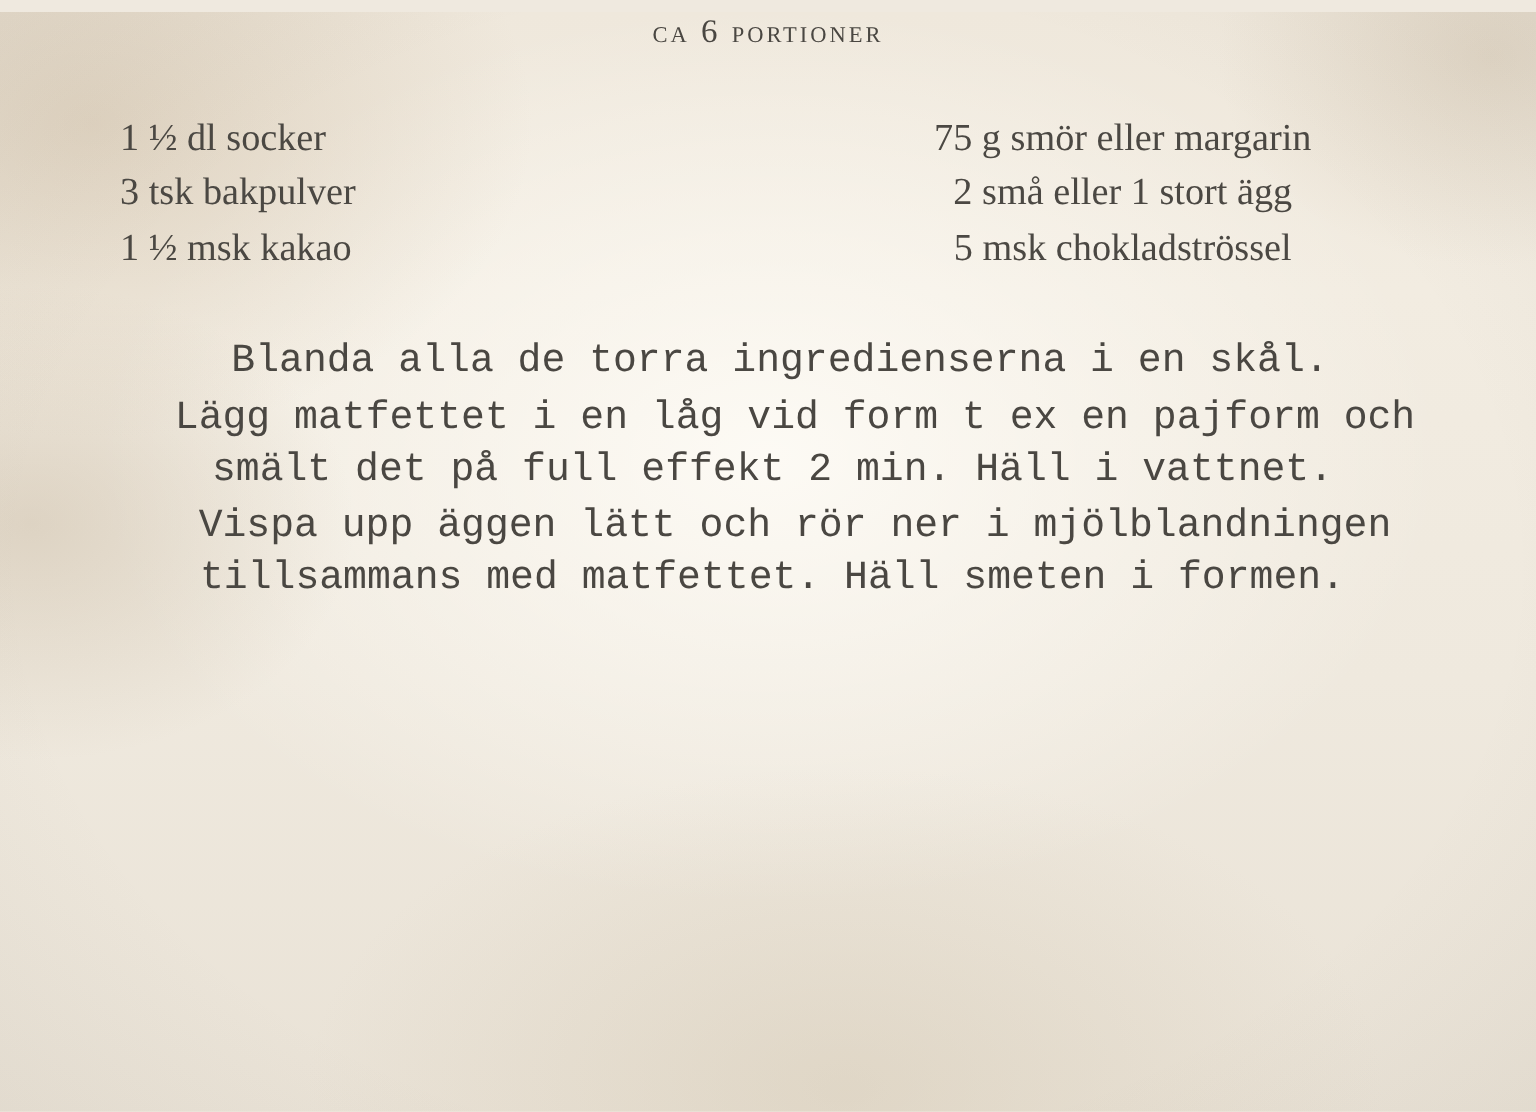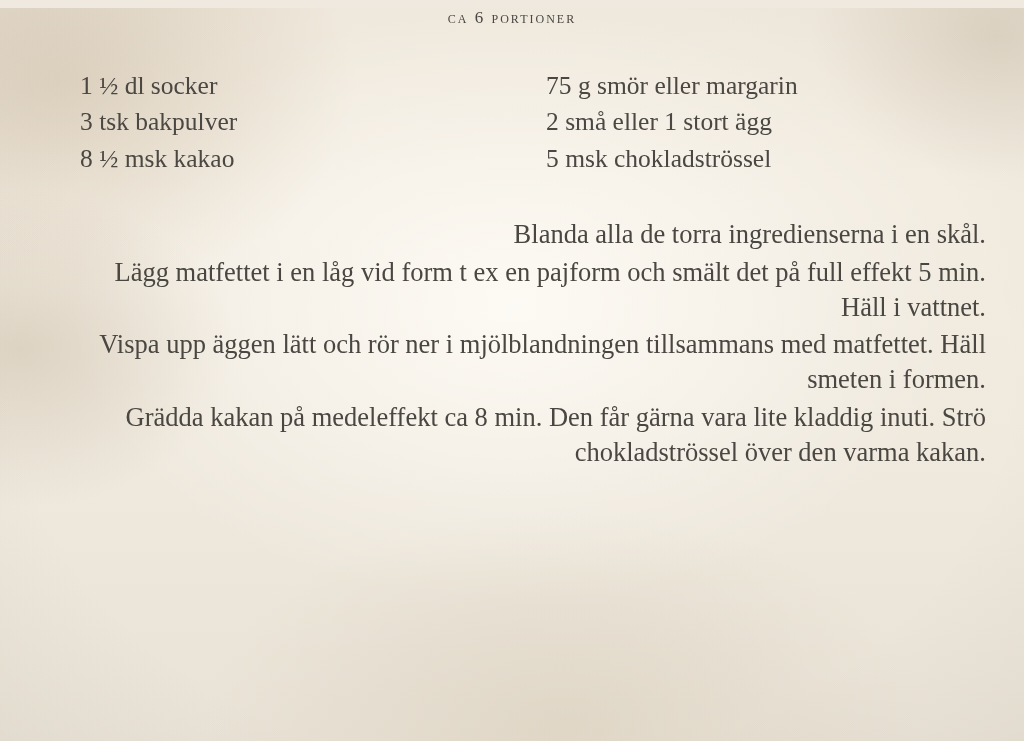--- a/index.html
+++ b/index.html
@@ -53,54 +53,55 @@
     letter-spacing: 2.2px;
     font-variant: small-caps;
     text-transform: none;
     color: #3f3d39;
     font-family: "Liberation Serif", serif;
     font-weight: 400;
   }
   .subtitle {
     text-align: center;
     margin-top: 8px;
-    font-size: 17px;
+    font-size: 22px;
     letter-spacing: 2.0px;
     font-variant: small-caps;
     color: #4a4742;
   }
 
   
   .ingredients {
     display: flex;
     margin-top: 40px;
     padding-left: 58px;
     padding-right: 40px;
-    gap: 11px;
+    gap: 0;
   }
   .ing-col {
     font-size: 25.5px;
     line-height: 1.43;
     color: #4b4843;
   }
   .ing-col.left { width: 455px; }
-  .ing-col.right { flex: 1; }
+  .ing-col.right { flex: 1; text-align: center; }
   .ing-item {
     white-space: nowrap;
   }
 
   
   .body {
     margin-top: 40px;
     padding-left: 22px;
     padding-right: 16px;
     font-size: 26.5px;
     line-height: 1.33;
     color: #4a4742;
-    text-align: right;
+    text-align: center;
+    font-family: Liberation Mono, monospace;
   }
   .body p {
     margin: 0 0 2px 0;
     text-indent: 30px;
   }
   .body p.first {
     text-indent: 10px;
   }
 </style>
 </head>
@@ -108,30 +109,29 @@
 
 <div id="page">
   <div class="content">
 
     <div class="subtitle">ca 6 portioner</div>
 
     <div class="ingredients">
       <div class="ing-col left">
         <div class="ing-item">1 ½ dl socker</div>
         <div class="ing-item">3 tsk bakpulver</div>
-        <div class="ing-item">8 ½ msk kakao</div>
+        <div class="ing-item">1 ½ msk kakao</div>
       </div>
       <div class="ing-col right">
         <div class="ing-item">75 g smör eller margarin</div>
         <div class="ing-item">2 små eller 1 stort ägg</div>
         <div class="ing-item">5 msk chokladströssel</div>
       </div>
     </div>
 
     <div class="body">
       <p class="first">Blanda alla de torra ingredienserna i en skål.</p>
-      <p>Lägg matfettet i en låg vid form t ex en pajform och smält det på full effekt 5 min. Häll i vattnet.</p>
+      <p>Lägg matfettet i en låg vid form t ex en pajform och smält det på full effekt 2 min. Häll i vattnet.</p>
       <p>Vispa upp äggen lätt och rör ner i mjölblandningen tillsammans med matfettet. Häll smeten i formen.</p>
-      <p>Grädda kakan på medeleffekt ca 8 min. Den får gärna vara lite kladdig inuti. Strö chokladströssel över den varma kakan.</p>
     </div>
 
   </div>
 </div>
 
 </body></html>

